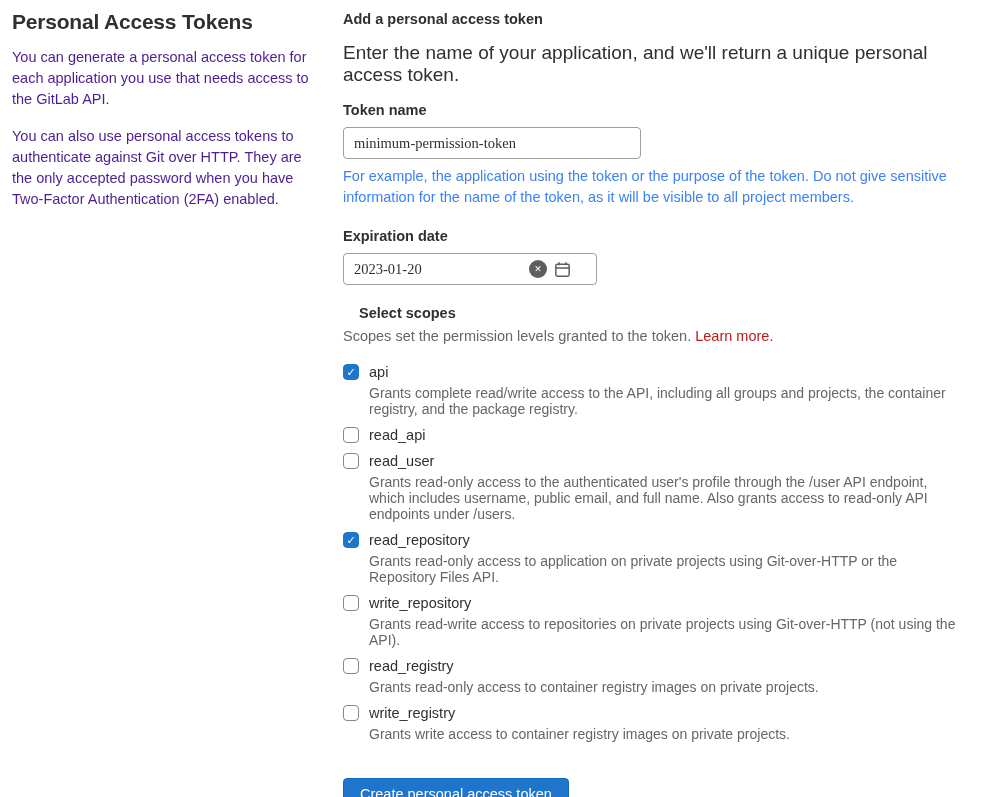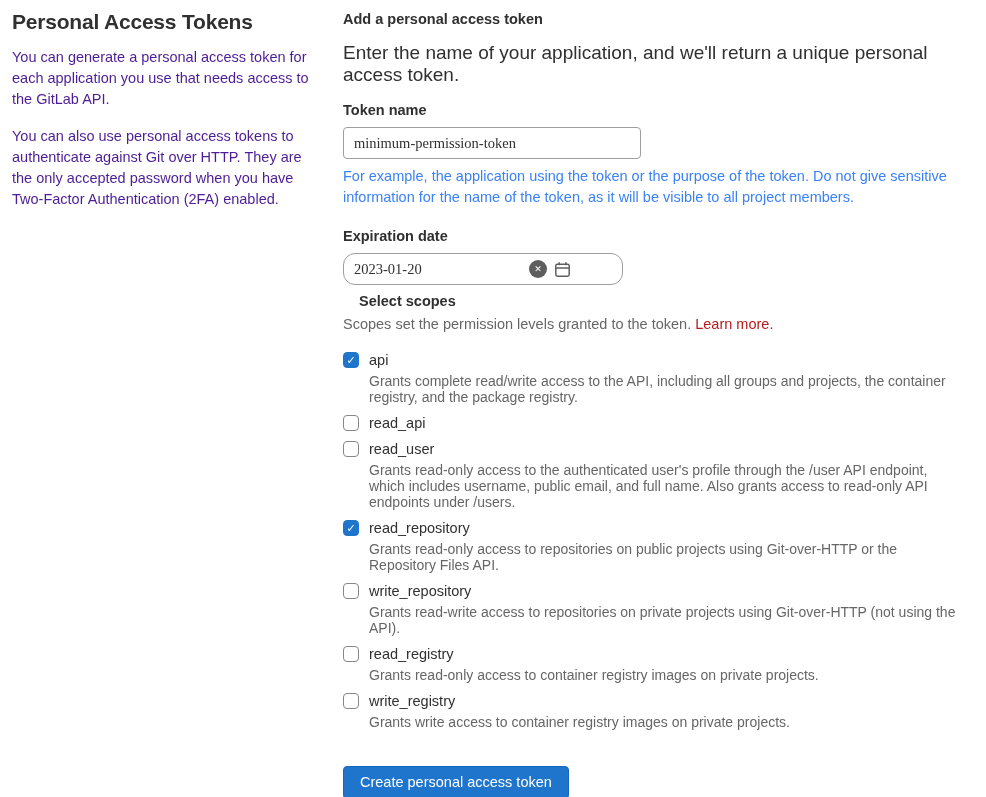--- a/index.html
+++ b/index.html
@@ -24,24 +24,24 @@
   .field-label { display: block; font-size: 14.5px; font-weight: 700; margin: 0 0 9px; }
   .text-input {
     display: block; height: 32px; border: 1px solid #9e9e9e; border-radius: 4px;
     padding: 0 10px; font-size: 14.5px; color: #303030; background: #fff;
     font-family: Liberation Serif, serif; outline: none;
   }
   .token-input { width: 298px; }
   .field-help { color: #3b82f6; font-size: 14.5px; line-height: 21px; margin: 7px 0 0; }
 
   .field-token { margin-bottom: 20px; }
-  .field-expiry { margin-bottom: 8px; }
+  .field-expiry { margin-bottom: 20px; }
 
   .date-wrap { position: relative; width: 238px; }
-  .date-input { width: 280px; padding-right: 66px; border-radius: 12px; }
+  .date-input { width: 254px; padding-right: 66px; }
   .clear-btn {
     position: absolute; right: 34px; top: 7px; width: 18px; height: 18px;
     border: none; border-radius: 50%; background: #5e5e5e; color: #fff;
     font-size: 9px; line-height: 18px; text-align: center; padding: 0; cursor: pointer;
     display: flex; align-items: center; justify-content: center;
   }
   .cal-btn {
     position: absolute; right: 10px; top: 7px; width: 18px; height: 18px;
     background: none; border: none; padding: 0; cursor: pointer;
     display: flex; align-items: center; justify-content: center;
@@ -132,21 +132,21 @@
       <span class="scope-name">read_user</span>
     </div>
     <p class="scope-desc">Grants read-only access to the authenticated user's profile through the /user API endpoint, which includes username, public email, and full name. Also grants access to read-only API endpoints under /users.</p>
   </div>
 
   <div class="scope-row">
     <div class="scope-head">
       <span class="checkbox checked">✓</span>
       <span class="scope-name">read_repository</span>
     </div>
-    <p class="scope-desc">Grants read-only access to repositories on public projects using Git-over-HTTP or the Repository Files API.</p>
+    <p class="scope-desc">Grants read-only access to application on private projects using Git-over-HTTP or the Repository Files API.</p>
   </div>
 
   <div class="scope-row">
     <div class="scope-head">
       <span class="checkbox"></span>
       <span class="scope-name">write_repository</span>
     </div>
     <p class="scope-desc">Grants read-write access to repositories on private projects using Git-over-HTTP (not using the API).</p>
   </div>
 

